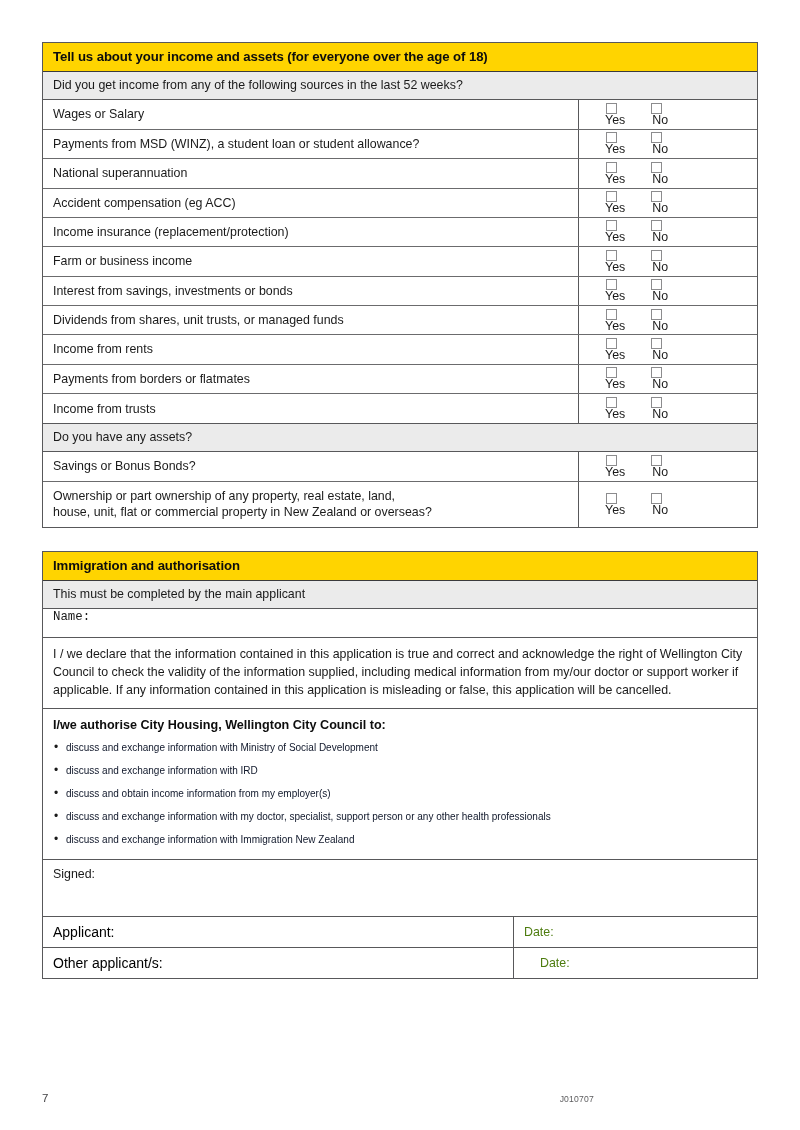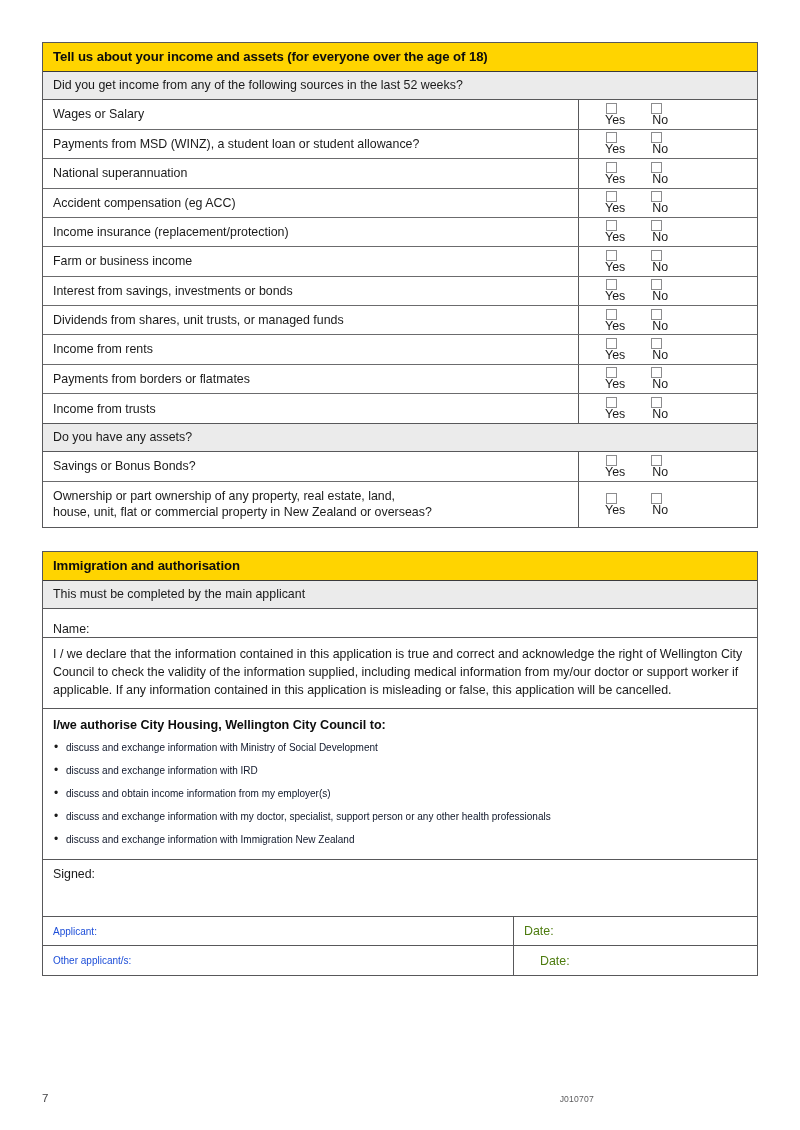--- a/index.html
+++ b/index.html
@@ -174,24 +174,24 @@
     min-height: 29px;
     box-sizing: border-box;
   }
   .split-row:last-child { border-bottom: none; gap: 16px; }
   .split-left {
     flex: 0 0 471px;
     width: 471px;
     box-sizing: border-box;
     border-right: 1.2px solid #58585a;
     padding: 7px 10px 7px 10px;
-    font-size: 10px;
+    font-size: 14px;
     display: flex;
     align-items: center;
-    color: #1d4ed8;
+    color: #000000;
   }
   .split-right {
     flex: 1 1 auto;
     box-sizing: border-box;
     padding: 7px 10px 7px 10px;
     font-size: 12.4px;
     display: flex;
     align-items: center;
     color: #4d7c0f;
   }
@@ -409,21 +409,21 @@
         </div>
       </div>
   </div>
 
   <div class="form-table" id="declaration-table" style="top:551px;">
 
     <div class="section-header">Immigration and authorisation</div>
 
     <div class="band">This must be completed by the main applicant</div>
 
-    <div class="plain-row" style="height:29px;display:flex;align-items:flex-start;padding-top:12px;padding-bottom:0;">
+    <div class="plain-row" style="height:29px;display:flex;align-items:flex-start;padding-top:0;padding-bottom:0;font-family:Liberation Mono, monospace;">
       <span>Name:</span>
     </div>
 
     <div class="declare-body">I / we declare that the information contained in this application is true and correct and acknowledge the right of Wellington City Council to check the validity of the information supplied, including medical information from my/our doctor or support worker if applicable. If any information contained in this application is misleading or false, this application will be cancelled.</div>
 
     <div class="auth-block">
       <div class="auth-title">I/we authorise City Housing, Wellington City Council to:</div>
       <ul class="auth-list" id="auth-list">
           <li>discuss and exchange information with Ministry of Social Development</li>
           <li>discuss and exchange information with IRD</li>

